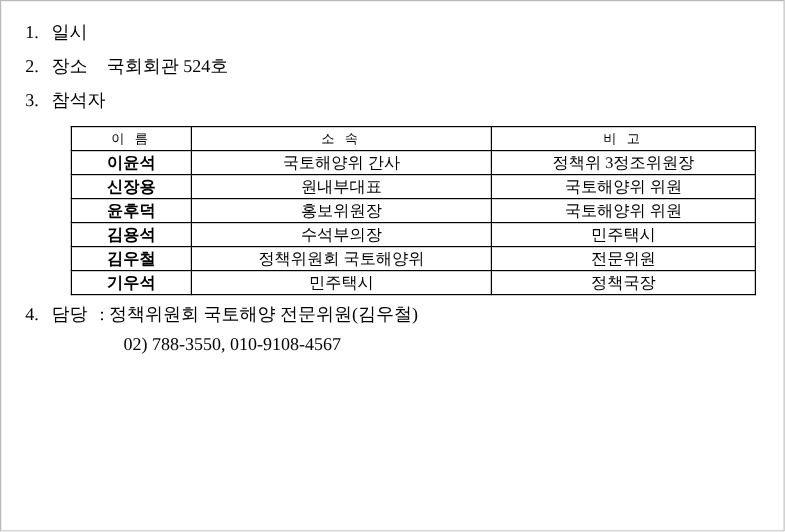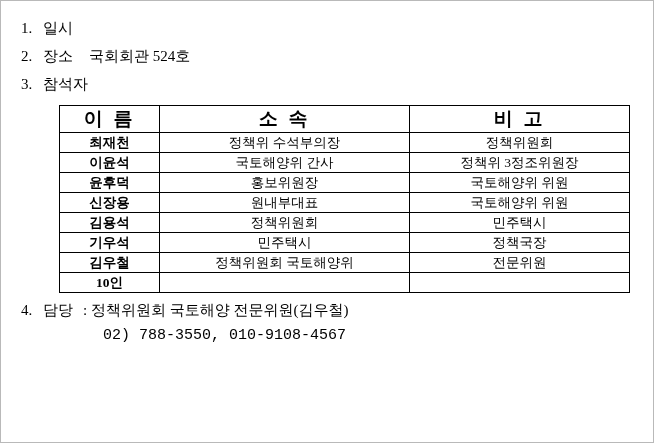--- a/index.html
+++ b/index.html
@@ -49,23 +49,23 @@
   }
   table.attendees td, table.attendees th {
     border: 1px solid #000000;
     height: 19px;
     font-size: 13.5px;
     text-align: center;
     padding: 0;
     font-weight: normal;
   }
   table.attendees th {
-    font-weight: bold;
+    font-weight: normal;
     letter-spacing: 3px;
-    font-size: 19px;
+    font-size: 11px;
   }
   table.attendees td.name {
     font-weight: bold;
   }
   col.c-name { width: 100px; }
   col.c-org  { width: 250px; }
   col.c-note { width: 220px; }
   .footer-block {
     margin-top: 10px;
   }
@@ -77,21 +77,20 @@
     margin-bottom: 10px;
   }
   .footer-line .num {
     width: 22px;
     flex: 0 0 22px;
   }
   .footer-sub {
     font-size: 15px;
     margin-left: 82px;
     line-height: 1.0;
-    font-family: Liberation Mono, monospace;
   }
 </style>
 </head>
 <body>
 
 <div class="page">
 
   <div class="list-top">
     <div class="line">
       <span class="num">1.</span>
@@ -118,58 +117,48 @@
     </colgroup>
     <thead>
       <tr>
         <th>이 름</th>
         <th>소 속</th>
         <th>비 고</th>
       </tr>
     </thead>
     <tbody>
       <tr>
-        <td class="name">최재천</td>
-        <td>정책위 수석부의장</td>
-        <td>정책위원회</td>
-      </tr>
-      <tr>
         <td class="name">이윤석</td>
         <td>국토해양위 간사</td>
         <td>정책위 3정조위원장</td>
+      </tr>
+      <tr>
+        <td class="name">신장용</td>
+        <td>원내부대표</td>
+        <td>국토해양위 위원</td>
       </tr>
       <tr>
         <td class="name">윤후덕</td>
         <td>홍보위원장</td>
         <td>국토해양위 위원</td>
       </tr>
       <tr>
-        <td class="name">신장용</td>
-        <td>원내부대표</td>
-        <td>국토해양위 위원</td>
-      </tr>
-      <tr>
         <td class="name">김용석</td>
-        <td>정책위원회</td>
+        <td>수석부의장</td>
         <td>민주택시</td>
-      </tr>
-      <tr>
-        <td class="name">기우석</td>
-        <td>민주택시</td>
-        <td>정책국장</td>
       </tr>
       <tr>
         <td class="name">김우철</td>
         <td>정책위원회 국토해양위</td>
         <td>전문위원</td>
       </tr>
       <tr>
-        <td class="name">10인</td>
-        <td></td>
-        <td></td>
+        <td class="name">기우석</td>
+        <td>민주택시</td>
+        <td>정책국장</td>
       </tr>
     </tbody>
   </table>
 
   <div class="footer-block">
     <div class="footer-line">
       <span class="num">4.</span>
       <span>담당</span>
       <span style="display:inline-block;width:10px;"></span>
       <span>: 정책위원회 국토해양 전문위원(김우철)</span>

